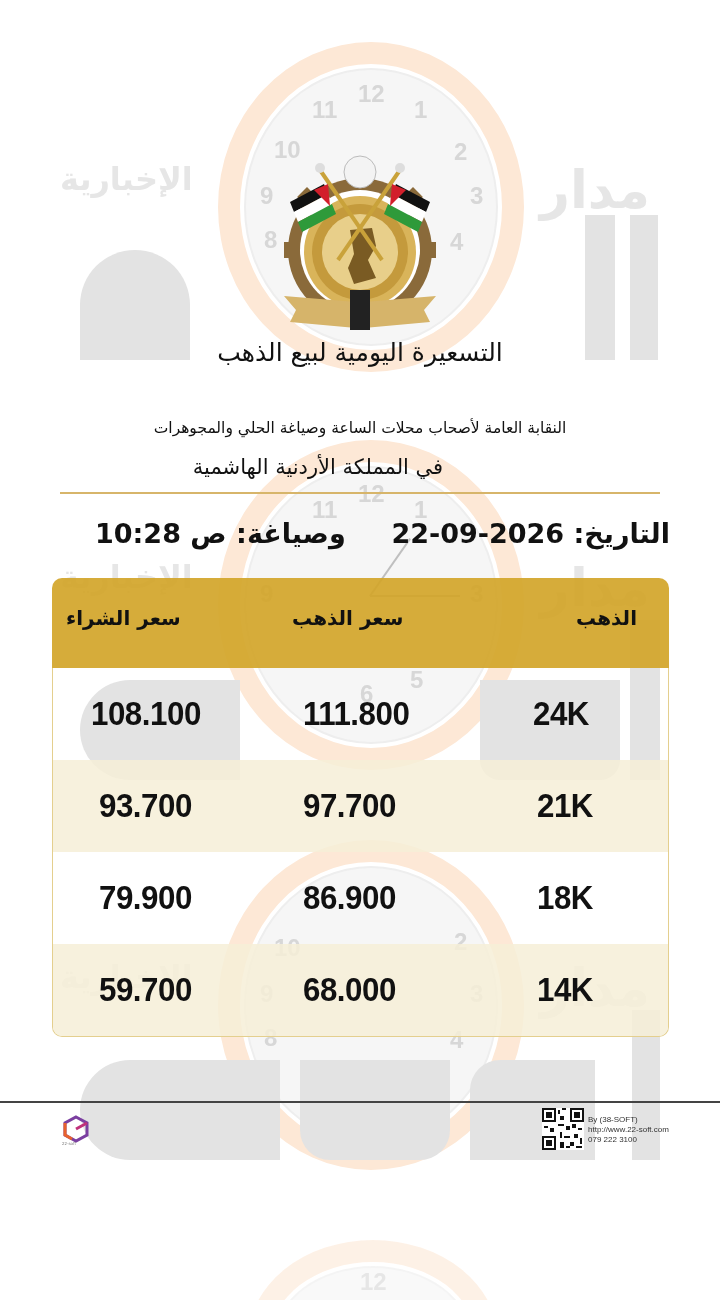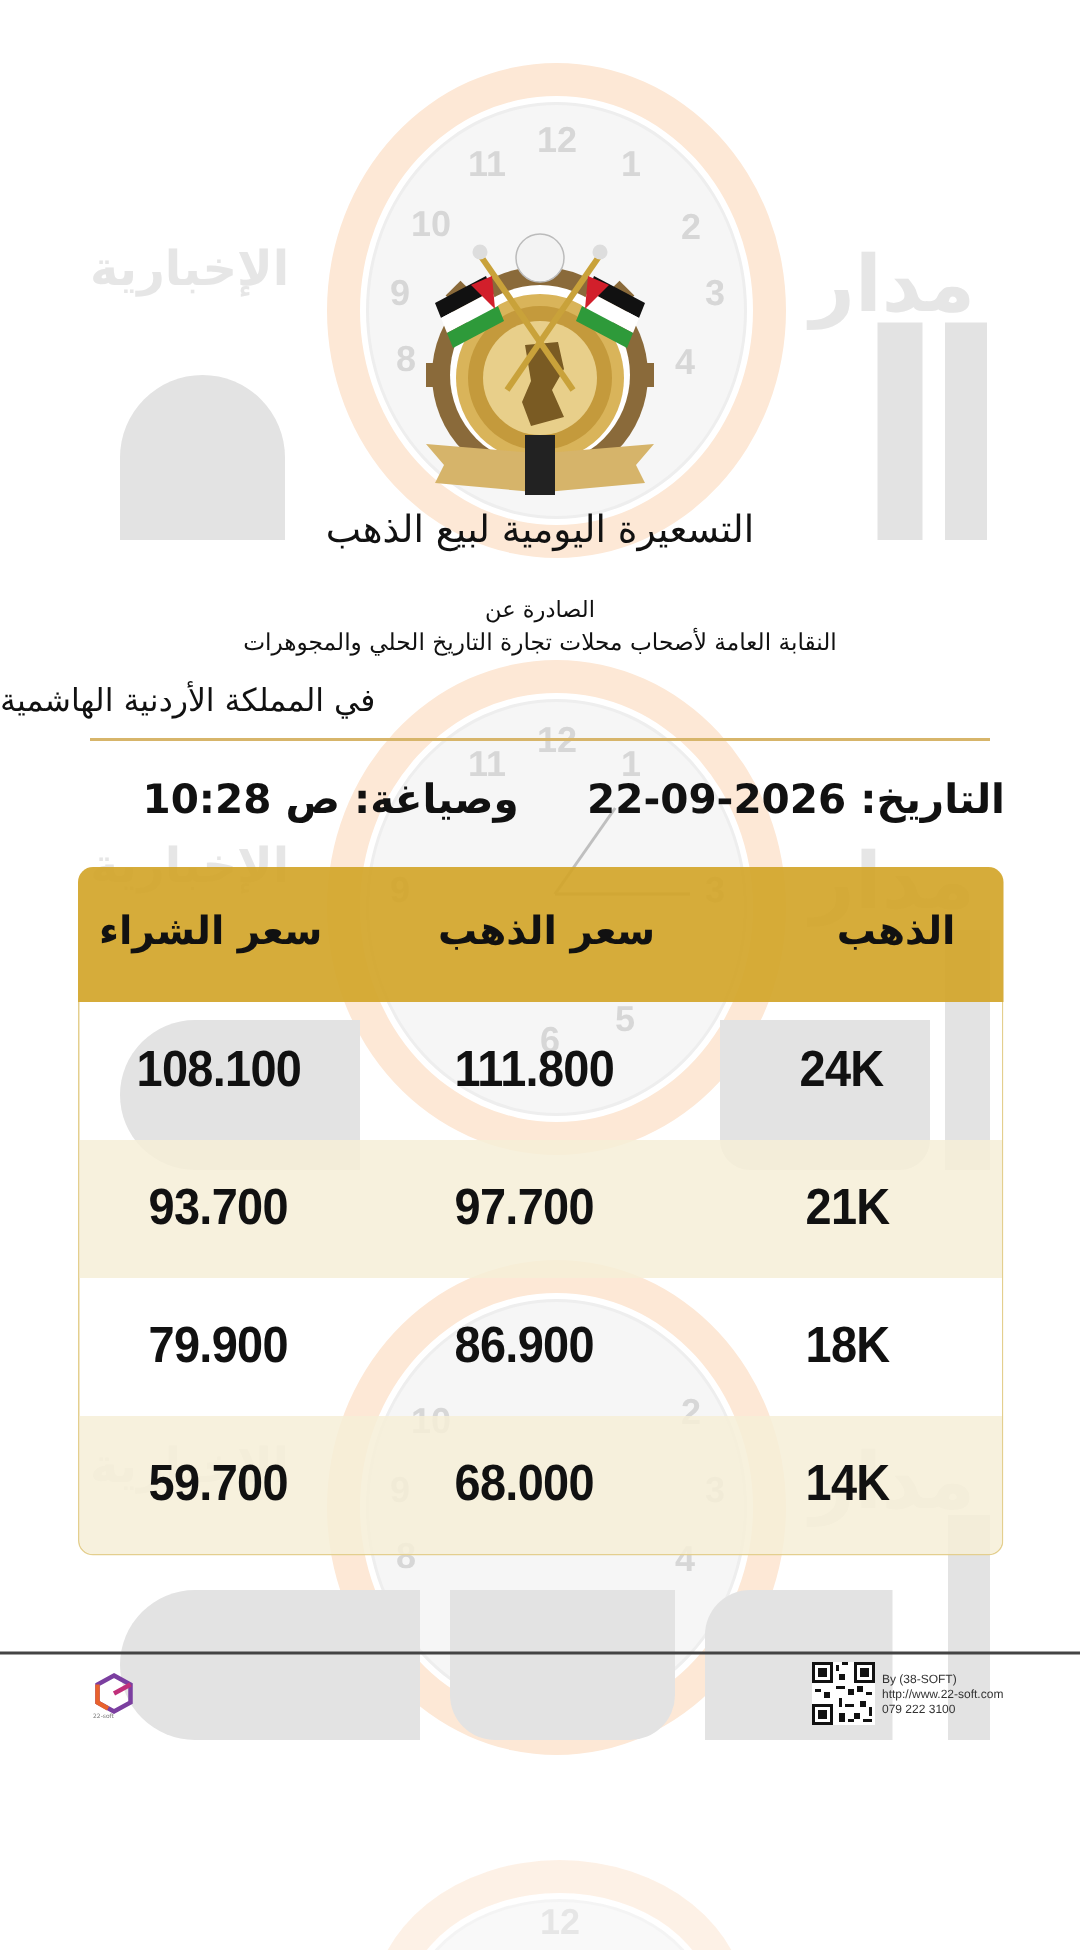--- a/index.html
+++ b/index.html
@@ -15,32 +15,32 @@
   .clock .hand { position: absolute; background: #cfcfcf; transform-origin: 0 50%; height: 2px; }
   .wm-word { position: absolute; font-family: "DejaVu Sans", sans-serif; font-weight: bold; color: #e6e6e6; direction: rtl; }
   .wm-big { position: absolute; background: #e3e3e3; }
 
   
   .content { position: absolute; inset: 0; z-index: 2; }
   .logo { position: absolute; left: 280px; top: 150px; width: 160px; height: 185px; }
   .title { position: absolute; top: 338px; left: 0; width: 720px; text-align: center; font-size: 25px; direction: rtl; color: #111; }
   .issued { position: absolute; top: 397px; left: 0; width: 720px; text-align: center; font-size: 15px; direction: rtl; }
   .union { position: absolute; top: 419px; left: 0; width: 720px; text-align: center; font-size: 15.5px; direction: rtl; }
-  .kingdom { position: absolute; top: 455px; left: 0; width: 636px; text-align: left; font-size: 21px; direction: rtl; }
+  .kingdom { position: absolute; top: 455px; left: 0; width: 636px; text-align: center; font-size: 21px; direction: rtl; }
   .divider { position: absolute; top: 492px; left: 60px; width: 600px; height: 2px; background: #d7b56a; }
 
   .datetime { position: absolute; top: 518px; left: 50px; width: 620px; height: 40px; direction: rtl; font-weight: bold; font-size: 27px; }
   .datetime .date { position: absolute; right: 0; top: 0; }
   .datetime .time { position: absolute; left: 8px; top: 0; }
   .datetime .lbl { font-family: "DejaVu Sans", sans-serif; }
   .datetime .val { font-family: "DejaVu Sans", sans-serif; direction: ltr; unicode-bidi: embed; margin-left: 37px; }
 
   .table { position: absolute; top: 578px; left: 52px; width: 617px; }
   .thead { height: 90px; background: rgba(211,165,41,0.92); border-radius: 10px 10px 0 0; position: relative; }
-  .thead .th { position: absolute; top: 28px; font-weight: bold; font-size: 26px; direction: rtl; color: #111; }
+  .thead .th { position: absolute; top: 28px; font-weight: bold; font-size: 20px; direction: rtl; color: #111; }
   .tbody { border: 1.5px solid #e4cf8e; border-radius: 0 0 10px 10px; border-top: none; margin-top: 0; position: relative; overflow: hidden; }
   .tr { height: 92px; position: relative; }
   .tr.alt { background: rgba(246,239,215,0.85); }
   .td { position: absolute; top: 26px; font-family: "Liberation Sans", sans-serif; font-weight: bold; font-size: 34px; color: #111; letter-spacing: -0.5px; transform: scaleX(0.92); transform-origin: left; }
 
   .note { position: absolute; top: 1061px; left: 143px; width: 436px; height: 29px; border: 1.5px solid #555; border-radius: 5px; background: rgba(255,255,255,0.8); text-align: center; font-size: 14.5px; line-height: 26px; direction: rtl; }
   .footer-line { position: absolute; top: 1101px; left: 0; width: 720px; height: 2px; background: #444; }
   .soft-logo { position: absolute; left: 62px; top: 1115px; width: 28px; height: 30px; }
   .soft-logo-caption { position: absolute; left: 62px; top: 1141px; font-size: 4px; color: #777; }
   .qr { position: absolute; left: 541px; top: 1108px; width: 43px; height: 42px; }
@@ -150,22 +150,21 @@
     <path d="M146 62 L112 44 L108 54 L142 72 Z" fill="#fff"></path>
     <path d="M142 72 L108 54 L104 64 L138 82 Z" fill="#2e9a3a"></path>
     <path d="M126 40 L112 34 L110 56 Z" fill="#d21f2b"></path>
 
     <path d="M4 146 L76 152 L76 178 L10 172 L16 160 Z" fill="#d6b46a"></path>
     <path d="M156 146 L84 152 L84 178 L150 172 L144 160 Z" fill="#d6b46a"></path>
     <rect x="70" y="140" width="20" height="40" fill="#222"></rect>
   </svg>
 
   <div class="title">التسعيرة اليومية لبيع الذهب</div>
-  <div class="issued">الصادرة عن</div>
-  <div class="union">النقابة العامة لأصحاب محلات تجارة التاريخ الحلي والمجوهرات</div>
+  <div class="union">النقابة العامة لأصحاب محلات الساعة وصياغة الحلي والمجوهرات</div>
   <div class="kingdom">في المملكة الأردنية الهاشمية</div>
   <div class="divider"></div>
 
   <div class="datetime">
     <div class="date">
       <span class="lbl">التاريخ:</span>
       <span class="val">22-09-2026</span>
     </div>
     <div class="time">
       <span class="lbl">وصياغة:</span>

